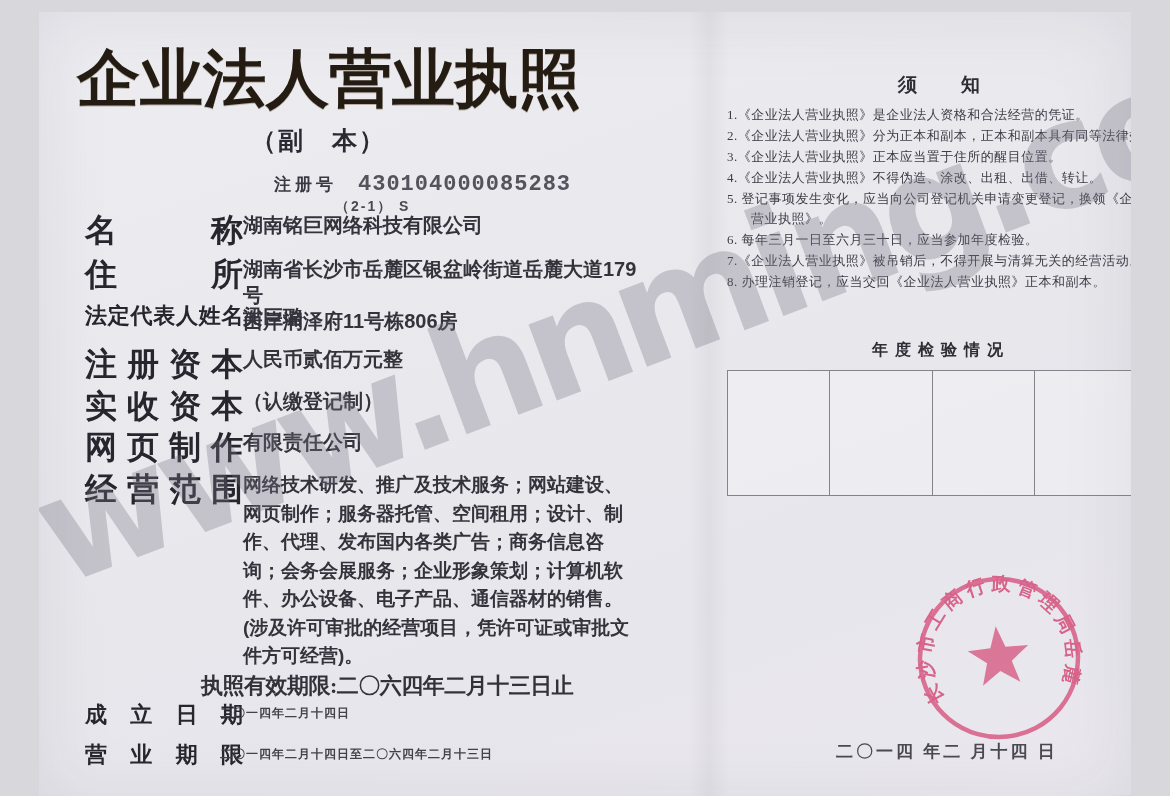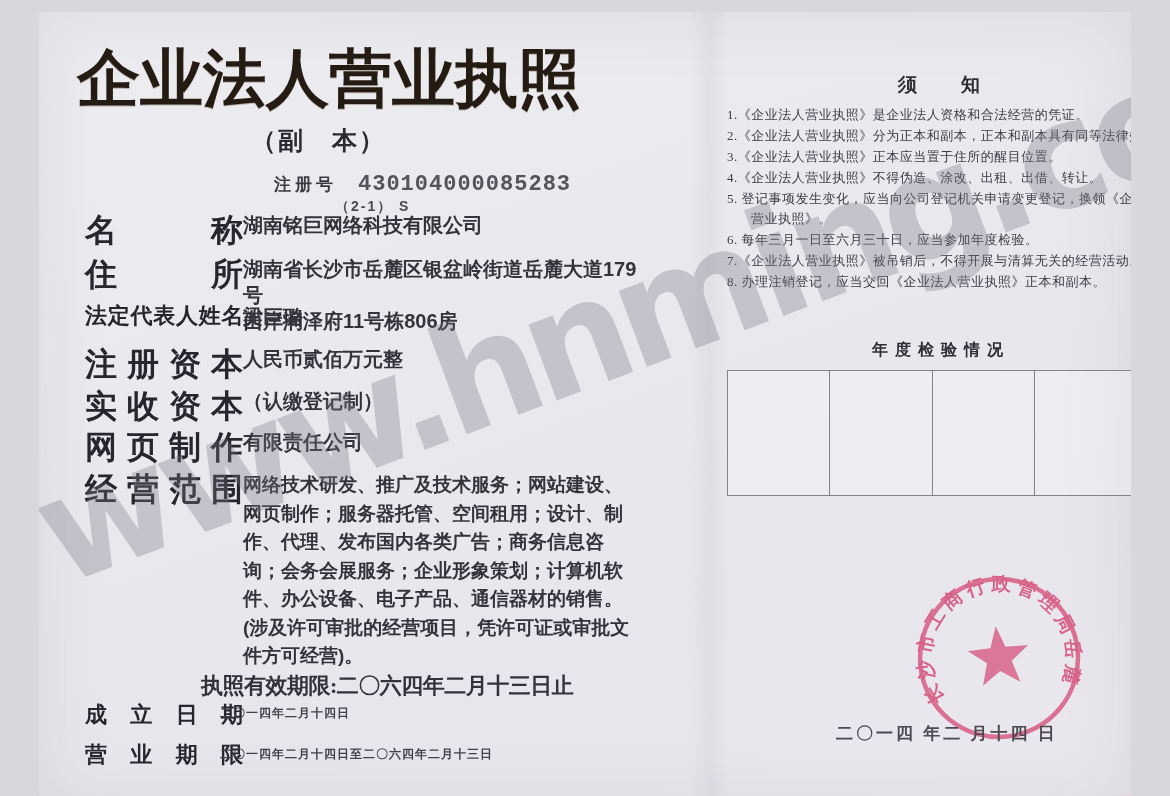--- a/index.html
+++ b/index.html
@@ -98,21 +98,21 @@
     display:flex;border:1px solid #84838c;background:rgba(255,255,255,.25);
   }
   .inspection-cell{flex:1;border-right:1px solid #84838c;}
   .inspection-cell:last-child{border-right:none;}
   
   .stamp{
     position:absolute;left:863px;top:549px;width:194px;height:194px;
     color:#d6517c;opacity:.88;transform:rotate(-6deg);
   }
   .issue-date{
-    position:absolute;left:797px;top:710px;
+    position:absolute;left:797px;top:728px;
     font-size:17px;color:#4a4952;letter-spacing:3px;white-space:nowrap;
     font-family:"Liberation Serif","DejaVu Serif",serif;font-weight:600;
   }
   
   .watermark{
     position:absolute;left:16px;top:438px;z-index:50;
     font-family:"DejaVu Sans","Liberation Sans",sans-serif;
     font-weight:800;font-size:148px;letter-spacing:-9px;
     color:rgba(118,116,128,.32);
     transform:rotate(-20.5deg);transform-origin:0 70%;

